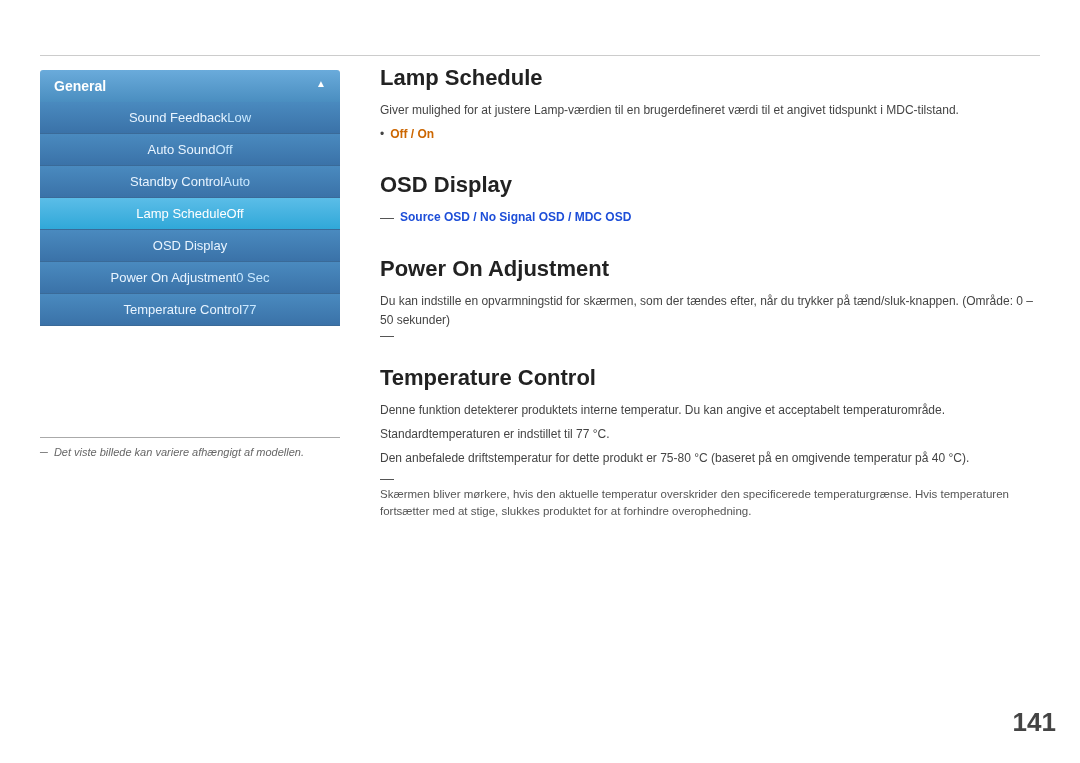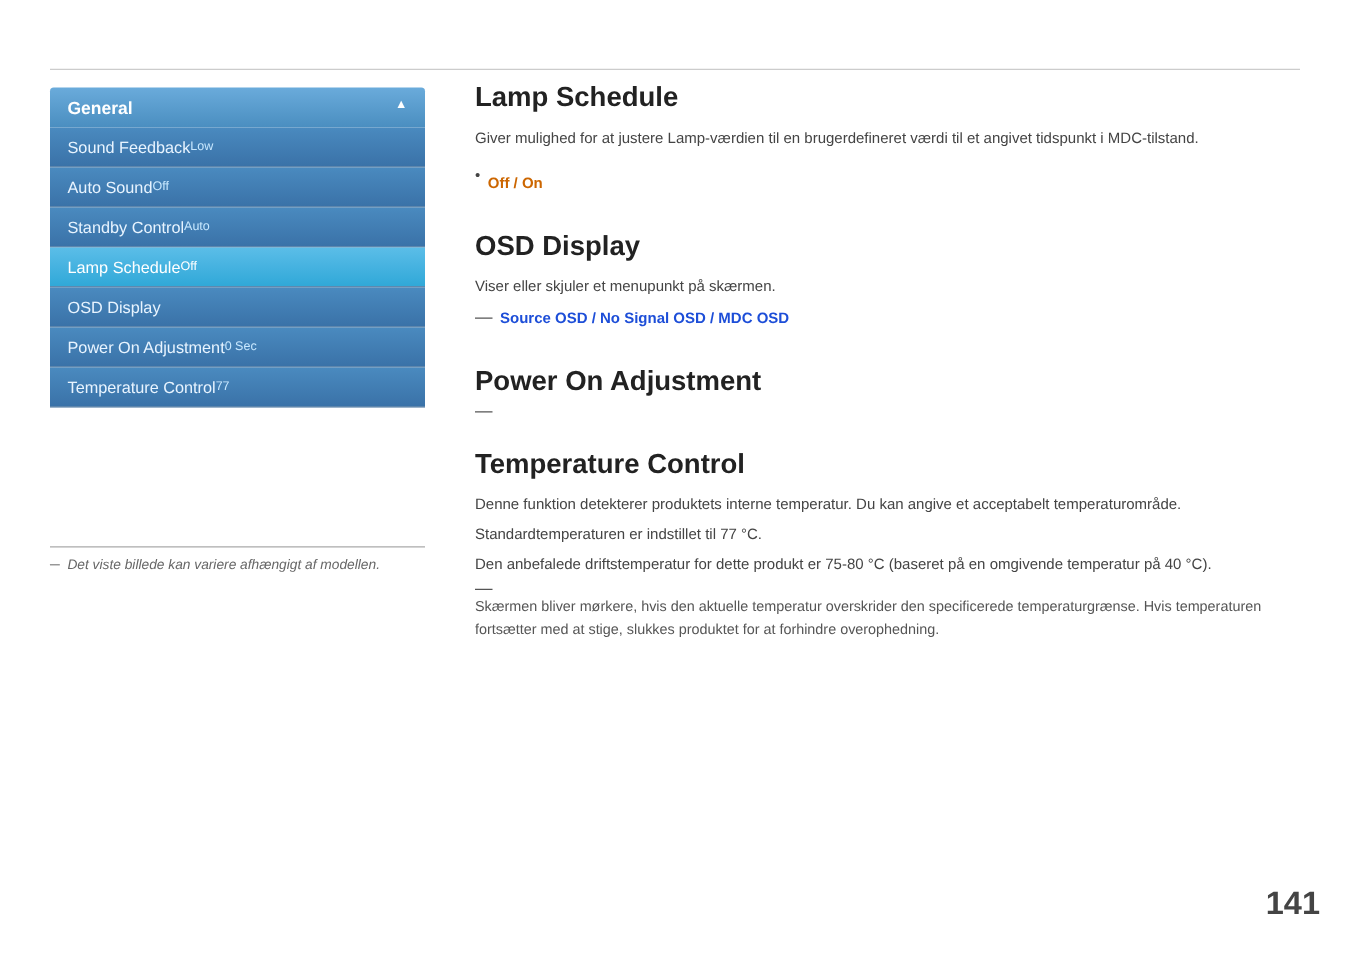--- a/index.html
+++ b/index.html
@@ -45,34 +45,34 @@
     .sidebar-title-arrow {
       font-size: 10px;
     }
 
     .menu-item {
       background: linear-gradient(to bottom, #4a8abf, #3a72a8);
       color: #e8f4ff;
       font-size: 13px;
       padding: 8px 14px;
       display: flex;
-      justify-content: flex-start;
+      justify-content: center;
       align-items: center;
       border-bottom: 1px solid #3a6a98;
       cursor: pointer;
     }
 
     .menu-item.active {
       background: linear-gradient(to bottom, #5bbde8, #30a8d8);
       color: #ffffff;
     }
 
     .menu-item .value {
       color: #c8e8ff;
-      font-size: 10px;
+      font-size: 13px;
     }
 
     .menu-item.active .value {
       color: #ffffff;
     }
 
     
     .sidebar-footnote {
       position: absolute;
       top: 437px;
@@ -129,21 +129,20 @@
     }
 
     .bullet-dot {
       color: #444;
       font-size: 12px;
     }
 
     .highlight-orange {
       color: #cc6600;
       font-weight: bold;
-      margin-top: 12px;
     }
 
     .highlight-red {
       color: #1d4ed8;
       font-weight: bold;
     }
 
     .dash-line {
       display: flex;
       align-items: center;
@@ -232,31 +231,31 @@
       <div class="bullet-item">
         <span class="bullet-dot">•</span>
         <span class="highlight-orange">Off / On</span>
       </div>
     </div>
   </div>
 
   <div class="section">
     <div class="section-title">OSD Display</div>
     <div class="section-body">
-      <p>Viser eller skjuler et menupunkt på skærmen.</p>
       <div class="dash-line">
         <span class="dash"></span>
         <span class="highlight-red">Source OSD / No Signal OSD / MDC OSD</span>
       </div>
     </div>
   </div>
 
   <div class="section">
     <div class="section-title">Power On Adjustment</div>
     <div class="section-body">
+      <p>Du kan indstille en opvarmningstid for skærmen, som der tændes efter, når du trykker på tænd/sluk-knappen. (Område: 0 – 50 sekunder)</p>
       <div class="dash-line">
         <span class="dash"></span>
       </div>
     </div>
   </div>
 
   <div class="section">
     <div class="section-title">Temperature Control</div>
     <div class="section-body">
       <p>Denne funktion detekterer produktets interne temperatur. Du kan angive et acceptabelt temperaturområde.</p>

